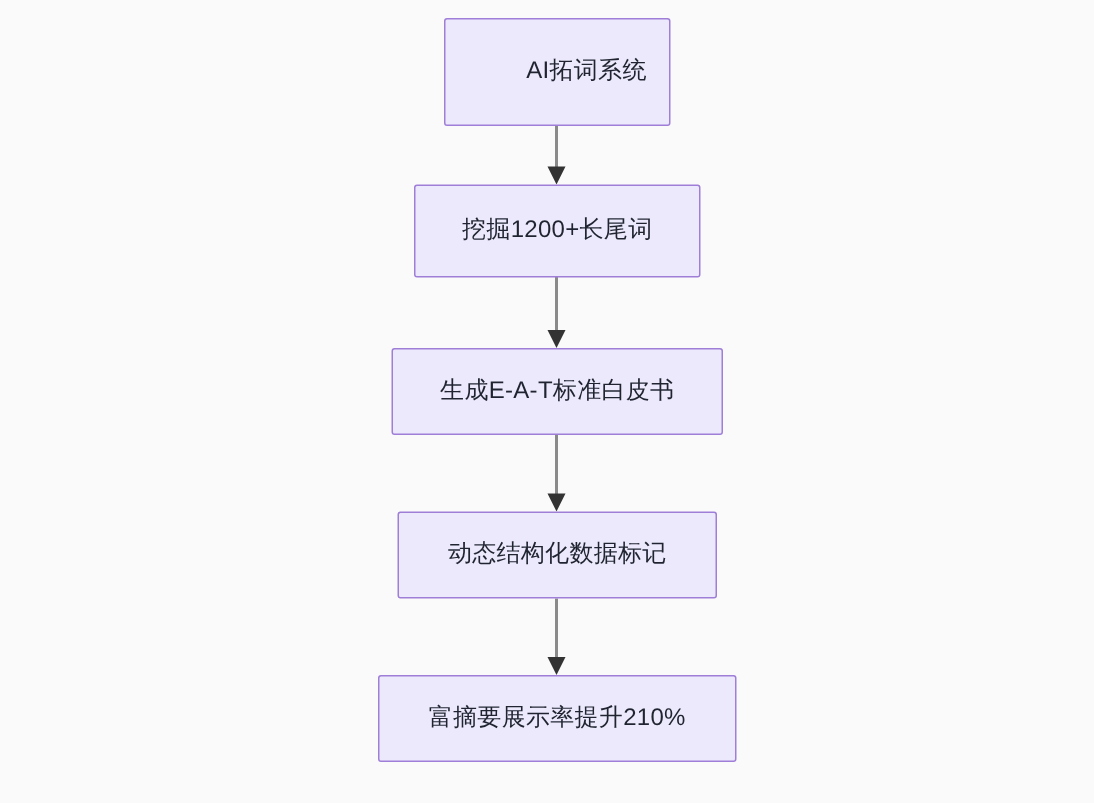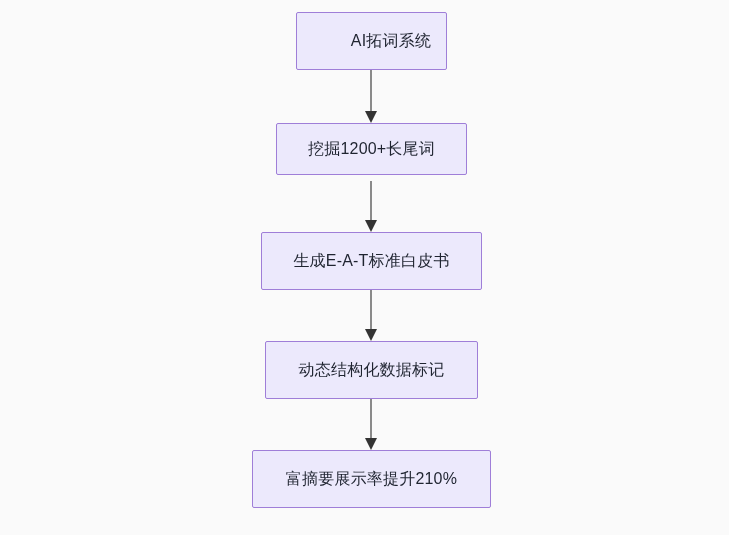--- a/index.html
+++ b/index.html
@@ -67,25 +67,25 @@
     <g>
       <line class="edge-line" x1="371" y1="290" x2="371" y2="332"></line>
       <polygon class="edge-head" points="371,341 365,329 377,329"></polygon>
     </g>
     <g>
       <line class="edge-line" x1="371" y1="399" x2="371" y2="441"></line>
       <polygon class="edge-head" points="371,450 365,438 377,438"></polygon>
     </g>
   </svg>
 
-  <div class="node" style="left:296px; top:12px; width:151px; height:58px;padding-left:39px;">
+  <div class="node" style="left:296px; top:12px; width:151px; height:72px;padding-left:39px;">
     <span>AI拓词系统</span>
   </div>
 
-  <div class="node" style="left:276px; top:123px; width:191px; height:52px;">
+  <div class="node" style="left:276px; top:123px; width:191px; height:62px;">
     <span>挖掘1200+长尾词</span>
   </div>
 
   <div class="node" style="left:265px; top:341px; width:213px; height:58px;">
     <span>动态结构化数据标记</span>
   </div>
 
   <div class="node" style="left:261px; top:232px; width:221px; height:58px;">
     <span>生成E-A-T标准白皮书</span>
   </div>

